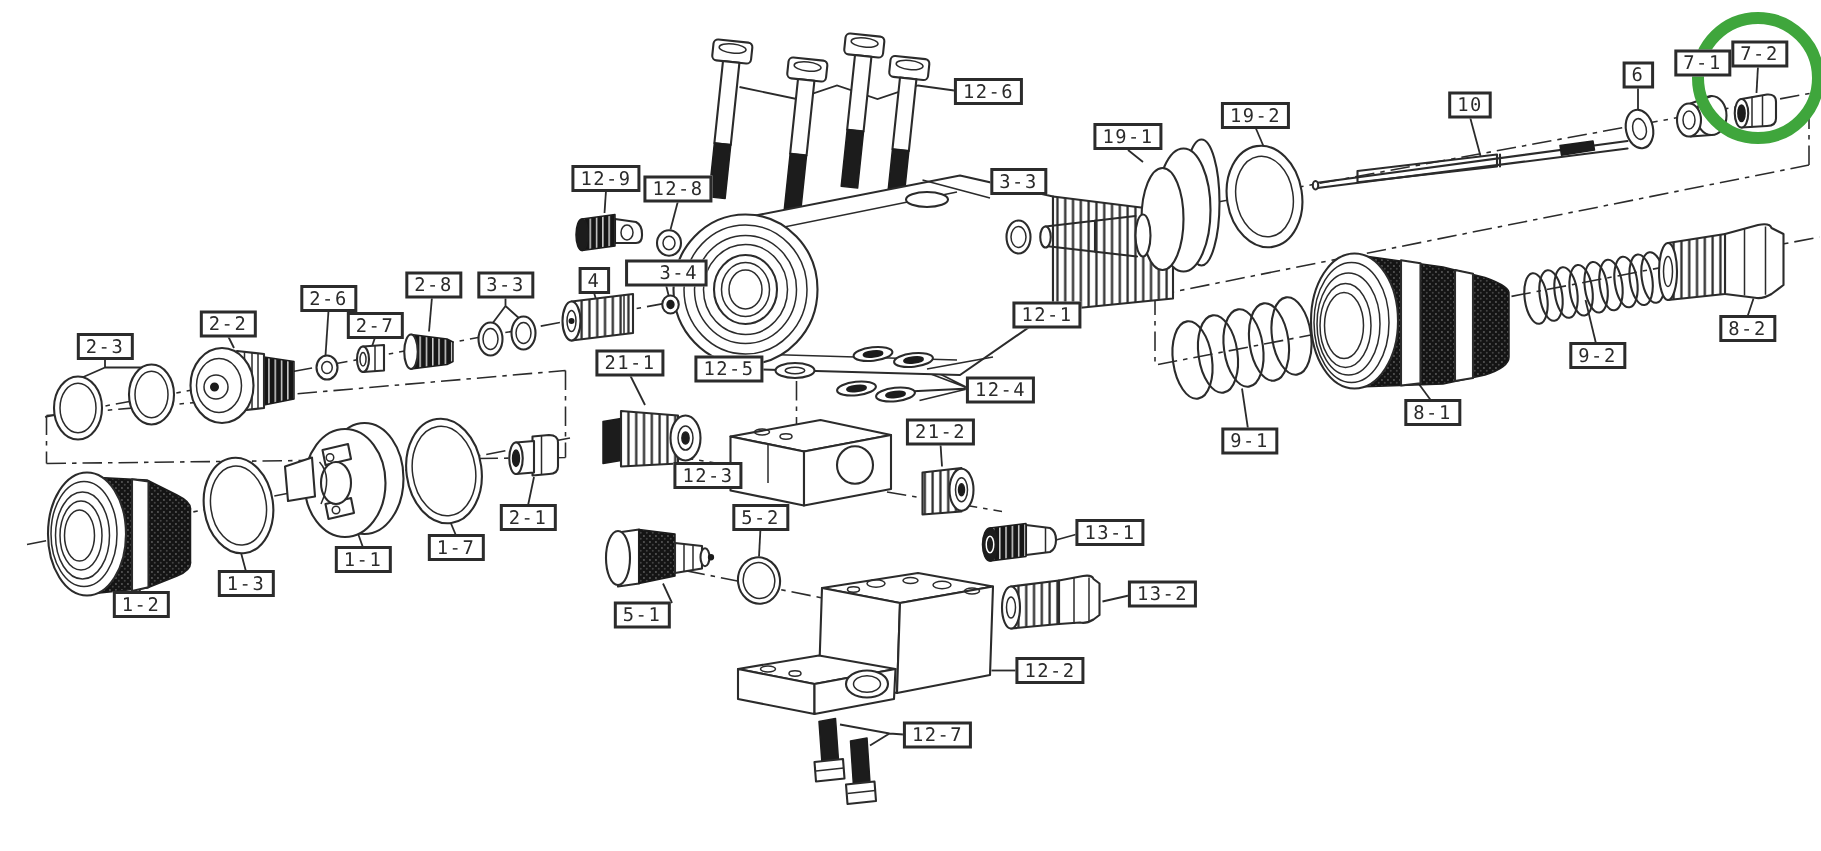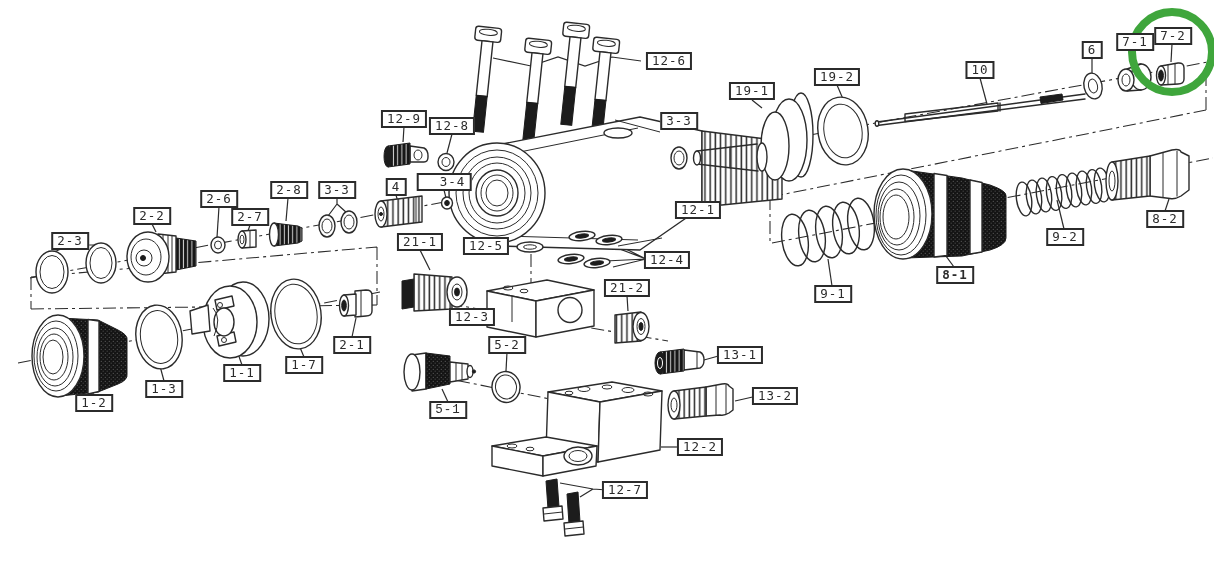--- a/index.html
+++ b/index.html
@@ -426,53 +426,53 @@
     <polygon class="fd" points="546,481 557,479 559,507 548,509"></polygon>
     <polygon class="fw" points="543,508 562,506 563,519 544,521"></polygon>
     <path class="thin" d="M544,514 L562.5,512"></path>
     <polygon class="fd" points="567,494 578,492 580,522 569,524"></polygon>
     <polygon class="fw" points="564,523 583,521 584,534 565,536"></polygon>
     <path class="thin" d="M565,529 L583.5,527"></path>
   </g>
 </svg>
 
 <div id="callout-layer">
-      <div class="label-box" style="left: 70px; top: 241px; text-align: center;">2-3</div>
+      <div class="label-box" style="left: 70px; top: 231px; text-align: center;">2-3</div>
       <div class="label-box" style="left: 152px; top: 216px;">2-2</div>
       <div class="label-box" style="left: 219px; top: 199px;">2-6</div>
       <div class="label-box" style="left: 250px; top: 217px;">2-7</div>
       <div class="label-box" style="left: 289px; top: 190px;">2-8</div>
       <div class="label-box" style="left: 337px; top: 190px;">3-3</div>
       <div class="label-box" style="left: 396px; top: 187px;">4</div>
       <div class="label-box" style="left: 444px; top: 182px; padding-left: 21px;">3-4</div>
       <div class="label-box" style="left: 404px; top: 119px;">12-9</div>
       <div class="label-box" style="left: 452px; top: 126px;">12-8</div>
-      <div class="label-box" style="left: 659px; top: 61px; margin-left: 10px;">12-6</div>
+      <div class="label-box" style="left: 659px; top: 61px;">12-6</div>
       <div class="label-box" style="left: 679px; top: 121px;">3-3</div>
       <div class="label-box" style="left: 752px; top: 91px;">19-1</div>
       <div class="label-box" style="left: 837px; top: 77px;">19-2</div>
       <div class="label-box" style="left: 980px; top: 70px;">10</div>
       <div class="label-box" style="left: 1092px; top: 50px;">6</div>
       <div class="label-box" style="left: 1135px; top: 42px;">7-1</div>
       <div class="label-box" style="left: 1173px; top: 36px;">7-2</div>
       <div class="label-box" style="left: 698px; top: 210px;">12-1</div>
       <div class="label-box" style="left: 1165px; top: 219px;">8-2</div>
       <div class="label-box" style="left: 1065px; top: 237px;">9-2</div>
-      <div class="label-box" style="left: 955px; top: 275px; font-weight: bold;">8-1</div>
+      <div class="label-box" style="left: 955px; top: 275px;">8-1</div>
       <div class="label-box" style="left: 833px; top: 294px;">9-1</div>
       <div class="label-box" style="left: 94px; top: 403px;">1-2</div>
       <div class="label-box" style="left: 164px; top: 389px;">1-3</div>
       <div class="label-box" style="left: 242px; top: 373px;">1-1</div>
       <div class="label-box" style="left: 304px; top: 365px;">1-7</div>
       <div class="label-box" style="left: 352px; top: 345px; text-align: center;">2-1</div>
       <div class="label-box" style="left: 420px; top: 242px;">21-1</div>
       <div class="label-box" style="left: 486px; top: 246px;">12-5</div>
       <div class="label-box" style="left: 667px; top: 260px;">12-4</div>
       <div class="label-box" style="left: 627px; top: 288px;">21-2</div>
       <div class="label-box" style="left: 445px; top: 317px; margin-left: 27px;">12-3</div>
       <div class="label-box" style="left: 507px; top: 345px; text-align: right;">5-2</div>
-      <div class="label-box" style="left: 448px; top: 410px; font-family: Liberation Mono, monospace;">5-1</div>
+      <div class="label-box" style="left: 428px; top: 410px;">5-1</div>
       <div class="label-box" style="left: 740px; top: 355px;">13-1</div>
       <div class="label-box" style="left: 775px; top: 396px;">13-2</div>
       <div class="label-box" style="left: 700px; top: 447px;">12-2</div>
       <div class="label-box" style="left: 625px; top: 490px; text-align: center;">12-7</div>
     </div>
 </div>
 
 </body></html>

